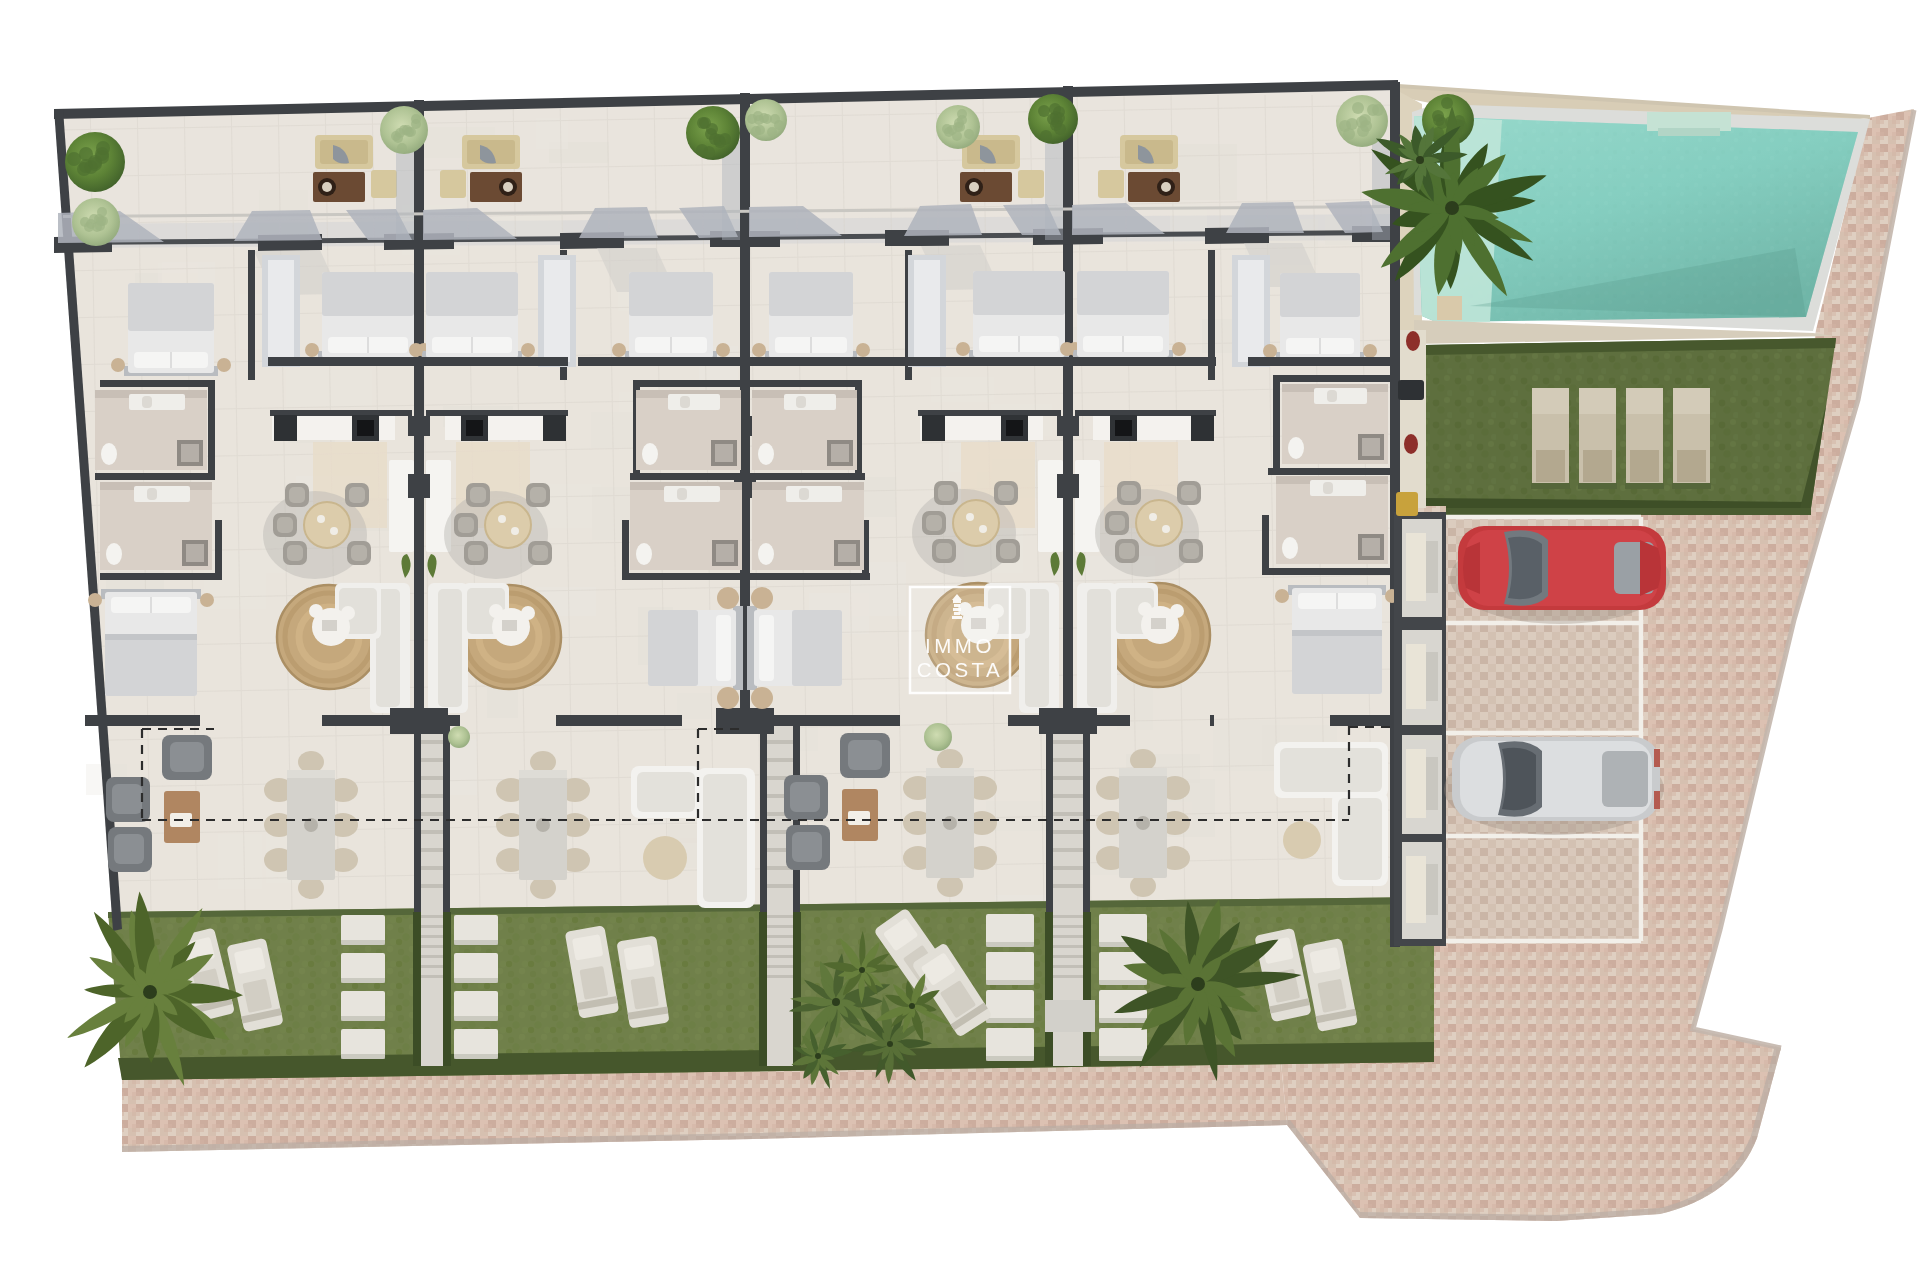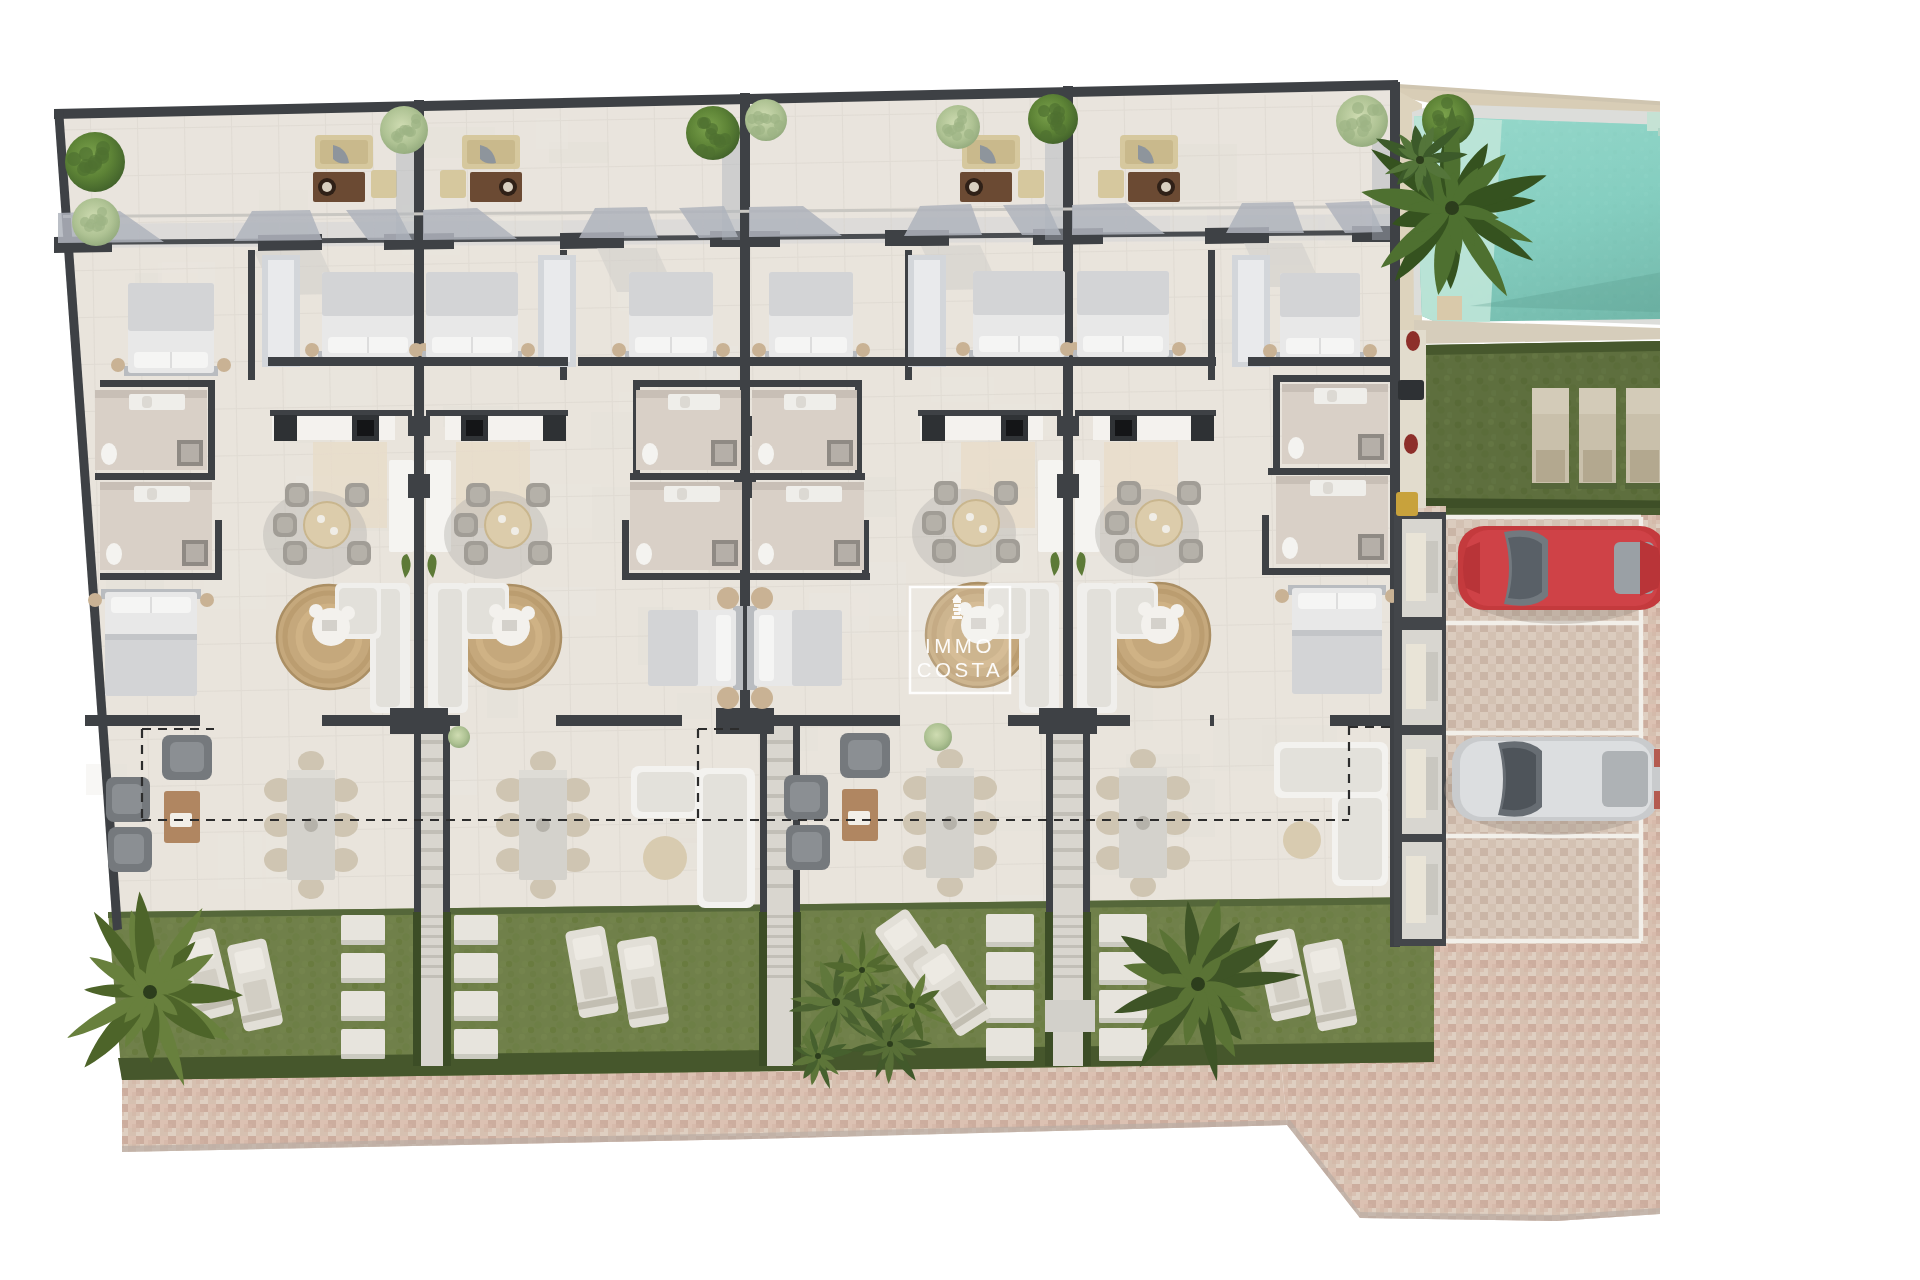--- a/index.html
+++ b/index.html
@@ -1,16 +1,16 @@
 <!DOCTYPE html>
 <html><head>
 <meta charset="utf-8">
 <style>
 html,body{margin:0;padding:0;background:#fff;}
-.wrap{width:1660px;height:1280px;position:relative;overflow:hidden;background:#fff;font-family:"Liberation Sans", sans-serif;}
+.wrap{width:1920px;height:1280px;position:relative;overflow:hidden;background:#fff;font-family:"Liberation Sans", sans-serif;}
 svg{display:block}
 </style>
 </head>
 <body>
 <div class="wrap">
 <svg width="1920" height="1280" viewBox="0 0 1920 1280" xmlns="http://www.w3.org/2000/svg">
 <defs>
   <pattern id="pav" width="16" height="16" patternUnits="userSpaceOnUse">
     <rect width="16" height="16" fill="#d5bcae"></rect>
     <rect x="0" y="0" width="8" height="8" fill="#dcc1b2"></rect>

